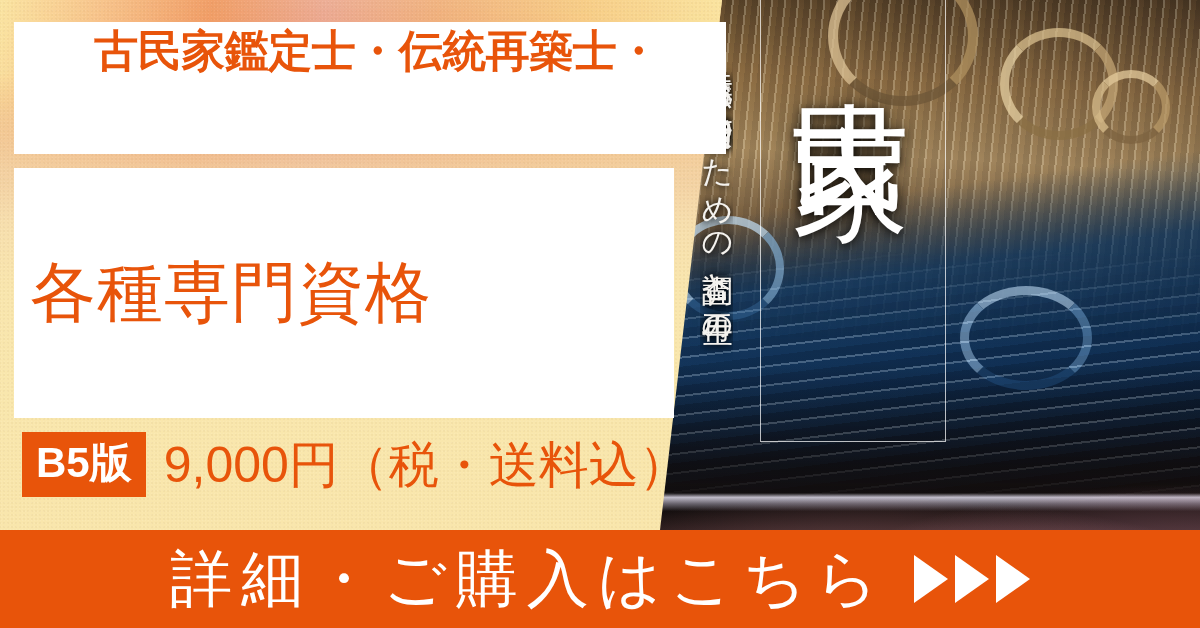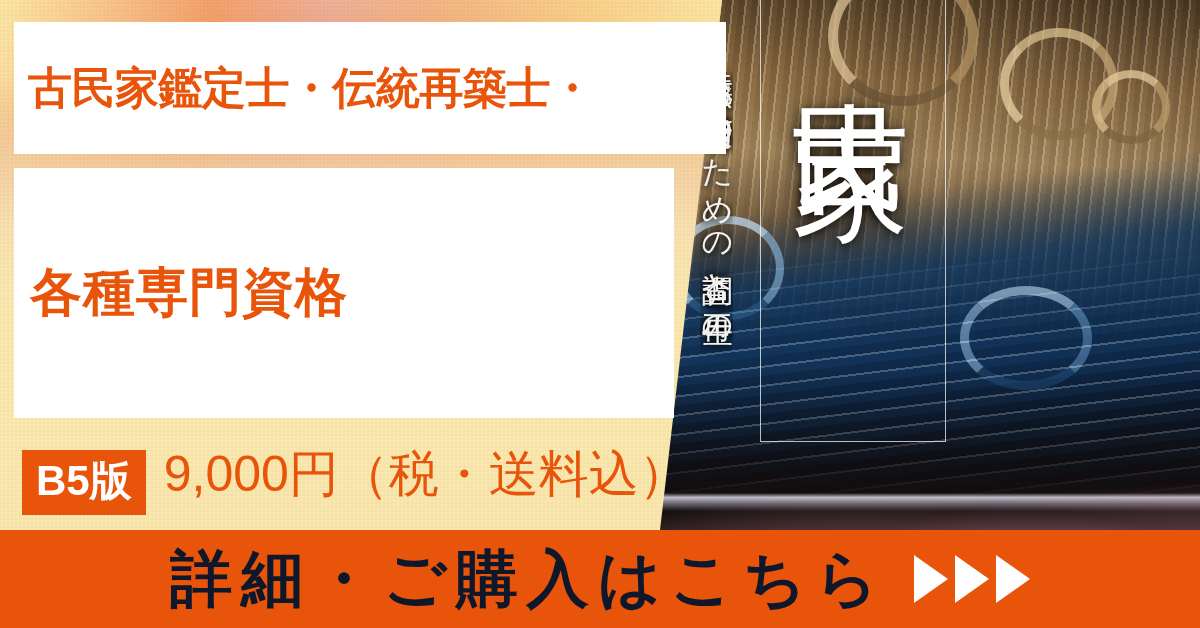--- a/index.html
+++ b/index.html
@@ -153,21 +153,21 @@
     background:#ffffff;
     z-index:8;
   }
   #card-top    { left:14px; top:22px;  width:712px; height:132px; }
   #card-main   { left:14px; top:168px; width:660px; height:250px; }
 
   
   .cred {
     position:absolute; z-index:9;
     left:14px; top:22px; width:712px; height:132px;
-    display:flex; flex-direction:column;
+    display:flex; flex-direction:row;
     justify-content:center;
     padding-left:14px;
   }
   .cred-line {
     color:#e8540a;
     font-size:44px;
     font-weight:700;
     line-height:1.32;
     letter-spacing:-0.5px;
     white-space:nowrap;
@@ -175,22 +175,22 @@
 
   
   .headline {
     position:absolute; z-index:9;
     left:14px; top:168px; width:660px; height:250px;
     display:flex; flex-direction:column;
     justify-content:center;
   }
   .headline-line {
     color:#e8540a;
-    font-size:52px;
-    font-weight:700;
+    font-size:66px;
+    font-weight:400;
     line-height:1.30;
     letter-spacing:1px;
     white-space:nowrap;
   }
   .hl-1 { padding-left:16px; }
   .hl-2 { padding-left:162px; }
 
   
   .price-row {
     position:absolute; z-index:9;
@@ -199,43 +199,42 @@
   }
   .badge {
     background:#e8540a;
     color:#ffffff;
     font-size:42px;
     font-weight:700;
     line-height:1;
     padding:10px 14px 13px 14px;
     letter-spacing:0px;
     white-space:nowrap;
-    margin-top:18px;
   }
   .price-text {
     color:#e8540a;
     font-size:50px;
     font-weight:400;
     line-height:1;
     letter-spacing:0px;
     white-space:nowrap;
   }
 
   
   .cta {
     position:absolute; z-index:12;
     left:0; top:530px; width:1200px; height:98px;
     background:#e8540a;
     display:flex; align-items:center; justify-content:center;
     gap:26px;
   }
   .cta-label {
-    color:#0f172a;
+    color:#ffffff;
     font-size:62px;
-    font-weight:700;
+    font-weight:400;
     letter-spacing:9px;
     line-height:1;
     white-space:nowrap;
   }
   .cta-arrows { display:flex; align-items:center; gap:7px; }
   .arrow {
     width:0; height:0;
     border-top:24px solid transparent;
     border-bottom:24px solid transparent;
     border-left:34px solid #ffffff;

